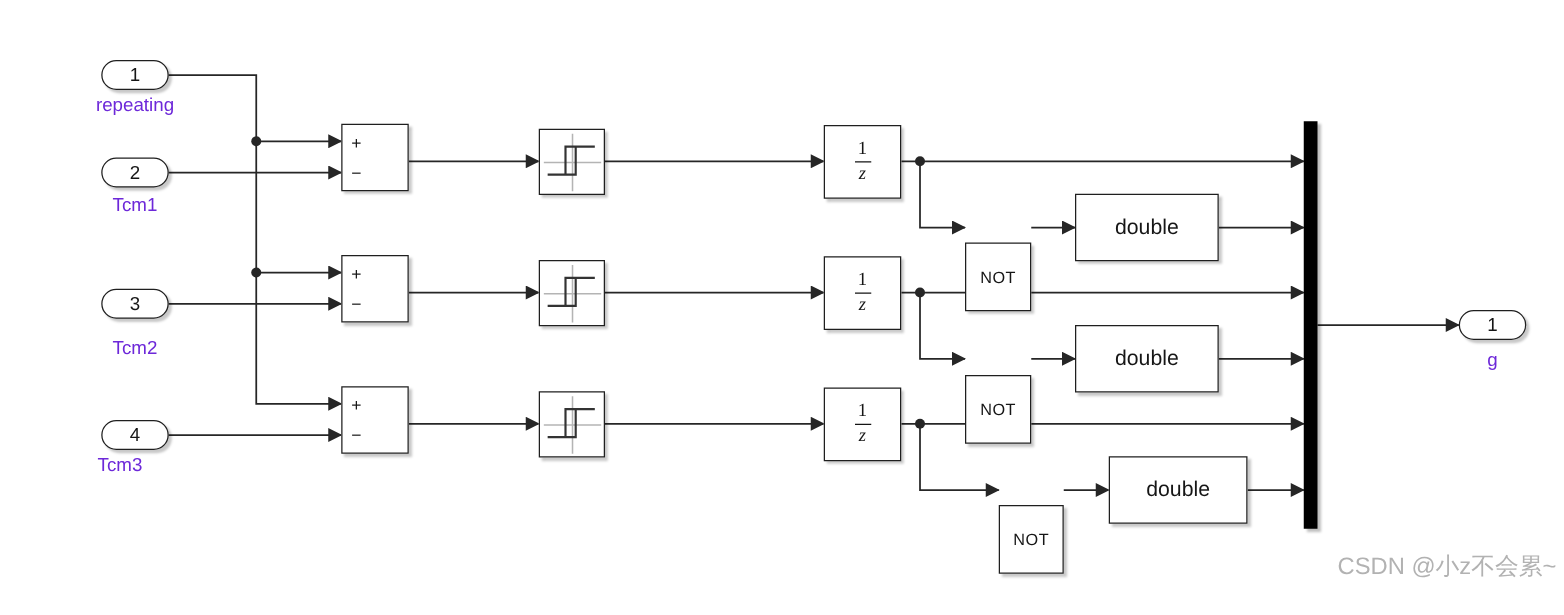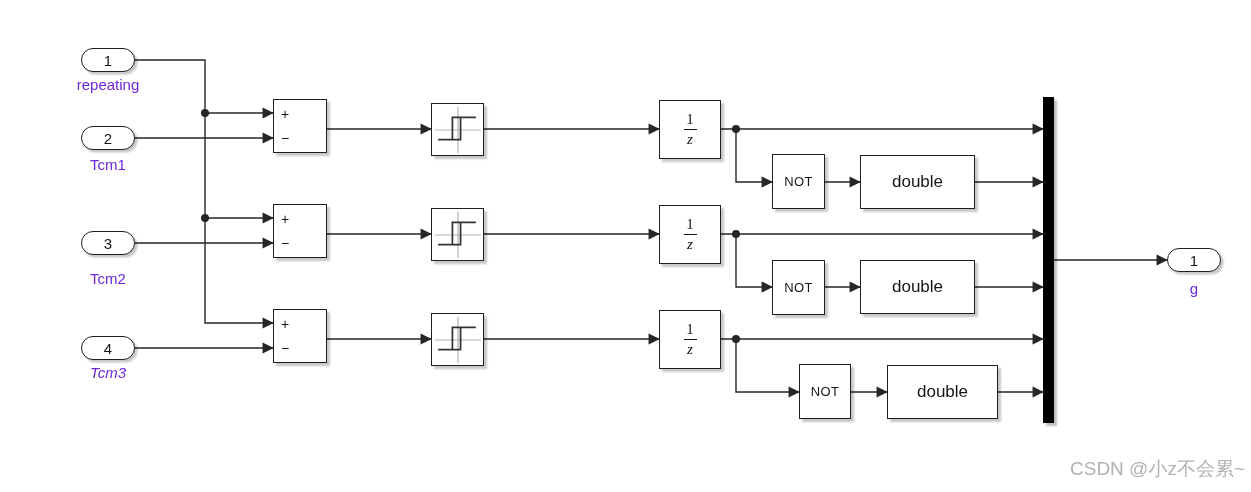--- a/index.html
+++ b/index.html
@@ -20,34 +20,33 @@
     box-shadow:2.5px 2.5px 2px rgba(0,0,0,.22);
     display:flex;align-items:center;justify-content:center;
   }
   .port{border-radius:12px;font-size:15px;}
   .sum .sign{position:absolute;left:7px;line-height:1;font-size:14px;}
   .sign-plus{top:7px;}
   .sign-minus{top:31px;}
   .ud{flex-direction:column;font-family:"Liberation Serif","DejaVu Serif",serif;font-size:15px;line-height:1;}
   .ud .frac-bar{width:13px;border-top:1.4px solid #141414;margin:2px 0;}
   .ud .den{font-style:italic;}
-  .not{font-size:13px;letter-spacing:.4px;}
+  .not{font-size:13px;letter-spacing:.4px;margin-top:40px;}
   .dbl{font-size:17px;}
   .relay svg{width:100%;height:100%;display:block;}
   .mux{
     position:absolute;left:1043px;top:97px;width:11px;height:326px;
     background:var(--mux-fill,#000000);
     box-shadow:2.5px 2.5px 2px rgba(0,0,0,.25);
   }
   .label{position:absolute;text-align:center;font-size:15px;color:#6d28d9;}
   .watermark{
     position:absolute;top:440px;right:6px;white-space:nowrap;
     font-size:19px;color:var(--watermark,#b2b2b2);
     text-shadow:1px 1px 1px #ffffff;
-    margin-top:16px;
   }
   
   .inport-1{left:81px;top:48px;width:54px;height:24px;}
   .inport-2{left:81px;top:126px;width:54px;height:24px;}
   .inport-3{left:81px;top:231px;width:54px;height:24px;}
   .inport-4{left:81px;top:336px;width:54px;height:24px;}
   .outport-1{left:1167px;top:248px;width:54px;height:24px;}
   .sum-1{left:273px;top:99px;width:54px;height:54px;}
   .sum-2{left:273px;top:204px;width:54px;height:54px;}
   .sum-3{left:273px;top:309px;width:54px;height:54px;}
@@ -59,21 +58,21 @@
   .ud-3{left:659px;top:310px;width:62px;height:59px;}
   .not-1{left:772px;top:154px;width:53px;height:55px;}
   .not-2{left:772px;top:260px;width:53px;height:55px;}
   .not-3{left:799px;top:364px;width:52px;height:55px;}
   .dbl-1{left:860px;top:155px;width:115px;height:54px;}
   .dbl-2{left:860px;top:260px;width:115px;height:54px;}
   .dbl-3{left:887px;top:365px;width:111px;height:54px;}
   .lbl-in1{left:48px;top:76px;width:120px;}
   .lbl-in2{left:48px;top:156px;width:120px;}
   .lbl-in3{left:48px;top:270px;width:120px;}
-  .lbl-in4{left:48px;top:364px;width:120px;font-style:italic;}
+  .lbl-in4{left:36px;top:364px;width:120px;}
   .lbl-out{left:1164px;top:280px;width:60px;}
 </style>
 </head>
 <body>
 
 <div class="canvas">
 
   <svg class="wires" viewBox="0 0 1251 492">
     <defs>
       <marker id="arr" viewBox="0 0 10 10" refX="9.3" refY="5" markerWidth="9" markerHeight="8" orient="auto-start-reverse">

